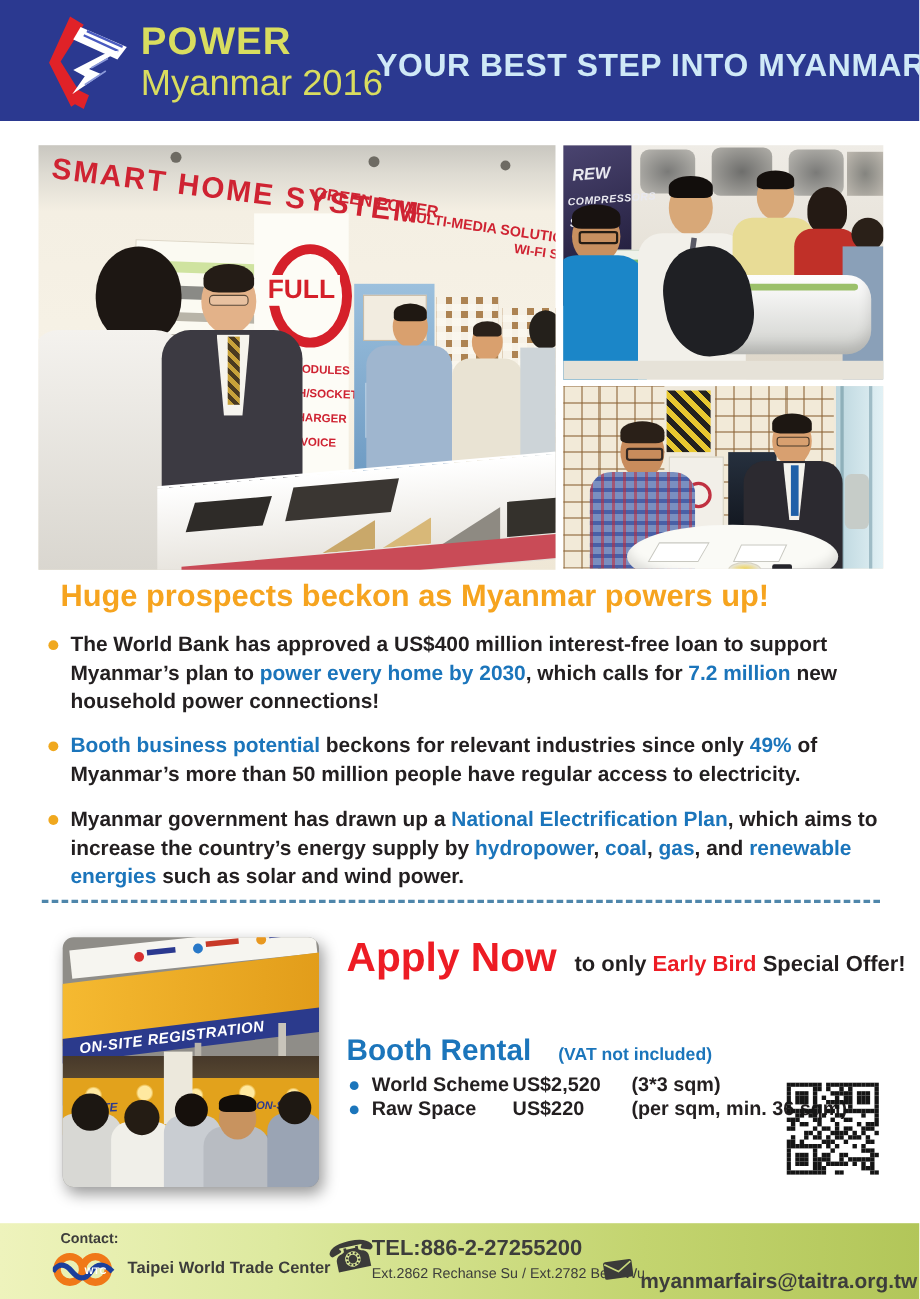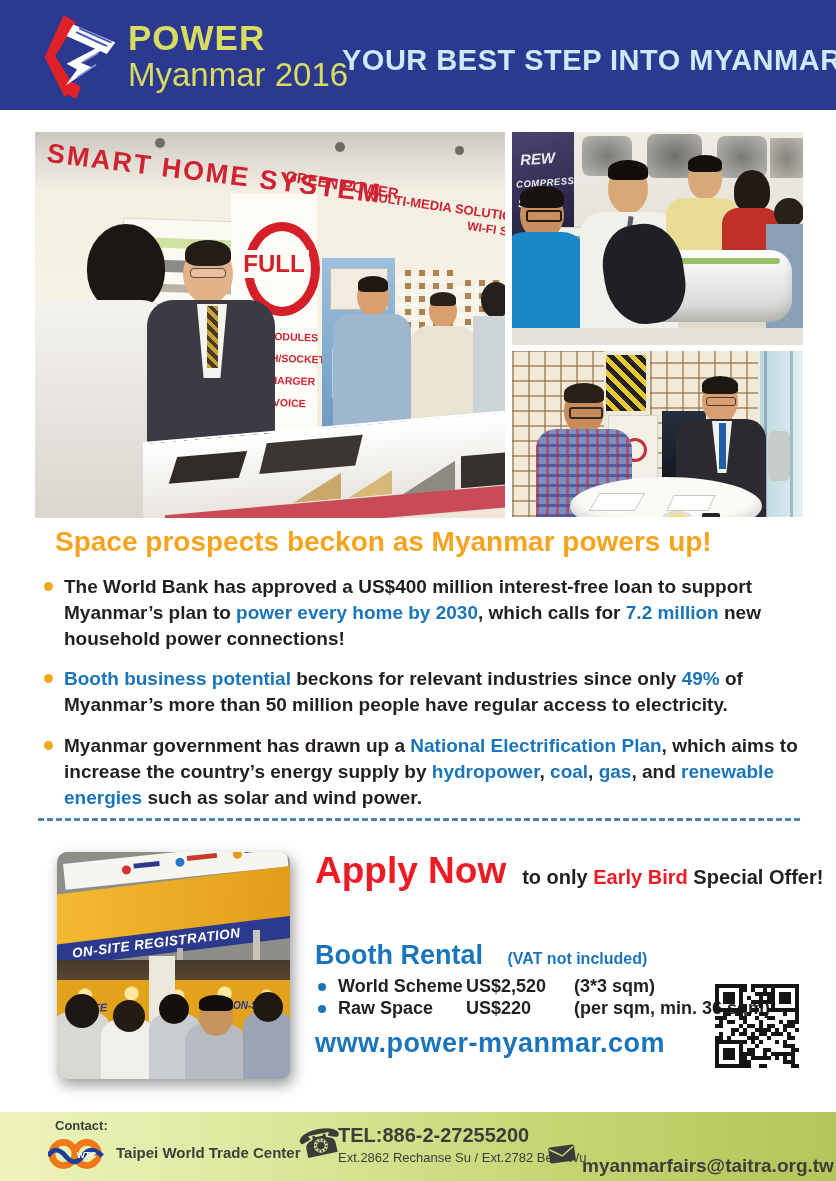--- a/index.html
+++ b/index.html
@@ -223,21 +223,21 @@
     </div>
 
     <div class="abs" style="left:58px;top:126px;width:192px;height:58px;border-radius:50%;background:#fafaf6;box-shadow:inset 0 -8px 10px rgba(0,0,0,.12);">
       <div class="abs" style="left:24px;top:16px;width:44px;height:16px;background:#fff;border:1px solid #c8c8c0;transform:skewX(-30deg);"></div>
       <div class="abs" style="left:100px;top:18px;width:40px;height:14px;background:#fff;border:1px solid #c8c8c0;transform:skewX(-25deg);"></div>
       <div class="abs" style="left:92px;top:34px;width:28px;height:12px;border-radius:50%;background:radial-gradient(#f0d040,#e8e6da 70%);border:1px solid #d8d4c4;"></div>
       <div class="abs" style="left:132px;top:36px;width:18px;height:8px;background:#24242a;border-radius:2px;"></div>
     </div>
   </div>
 
-  <div class="headline">Space prospects beckon as Myanmar powers up!</div>
+  <div class="headline">Huge prospects beckon as Myanmar powers up!</div>
 
   <ul class="bullets">
     <li><span class="dot"></span><span><span>The World Bank has approved a US$400 million interest-free loan to support Myanmar’s plan to </span><span class="seg-blue">power every home by 2030</span><span>, which calls for </span><span class="seg-blue">7.2 million</span><span> new household power connections!</span></span></li>
     <li><span class="dot"></span><span><span class="seg-blue">Booth business potential</span><span> beckons for relevant industries since only </span><span class="seg-blue">49%</span><span> of Myanmar’s more than 50 million people have regular access to electricity.</span></span></li>
     <li><span class="dot"></span><span><span>Myanmar government has drawn up a </span><span class="seg-blue">National Electrification Plan</span><span>, which aims to increase the country’s energy supply by </span><span class="seg-blue">hydropower</span><span>, </span><span class="seg-blue">coal</span><span>, </span><span class="seg-blue">gas</span><span>, and </span><span class="seg-blue">renewable energies</span><span> such as solar and wind power.</span></span></li>
   </ul>
 
   <div class="divider"></div>
 
   <div class="regphoto">
@@ -291,21 +291,20 @@
     <span class="item-name">World Scheme</span>
     <span class="item-price">US$2,520</span>
     <span class="item-note">(3*3 sqm)</span>
   </div>
   <div class="item-row" style="top:998px;">
     <span class="bdot"></span>
     <span class="item-name">Raw Space</span>
     <span class="item-price">US$220</span>
     <span class="item-note">(per sqm, min. 36 sqm)</span>
   </div>
-  <a class="website" href="#">www.power-myanmar.com</a>
 
   <svg id="qr" class="abs" style="left:715px;top:984px;" width="84" height="84" viewBox="0 0 84 84" fill="#151515">
       <rect x="0" y="0" width="4" height="4"></rect>
       <rect x="4" y="0" width="4" height="4"></rect>
       <rect x="8" y="0" width="4" height="4"></rect>
       <rect x="12" y="0" width="4" height="4"></rect>
       <rect x="16" y="0" width="4" height="4"></rect>
       <rect x="20" y="0" width="4" height="4"></rect>
       <rect x="24" y="0" width="4" height="4"></rect>
       <rect x="28" y="0" width="4" height="4"></rect>

